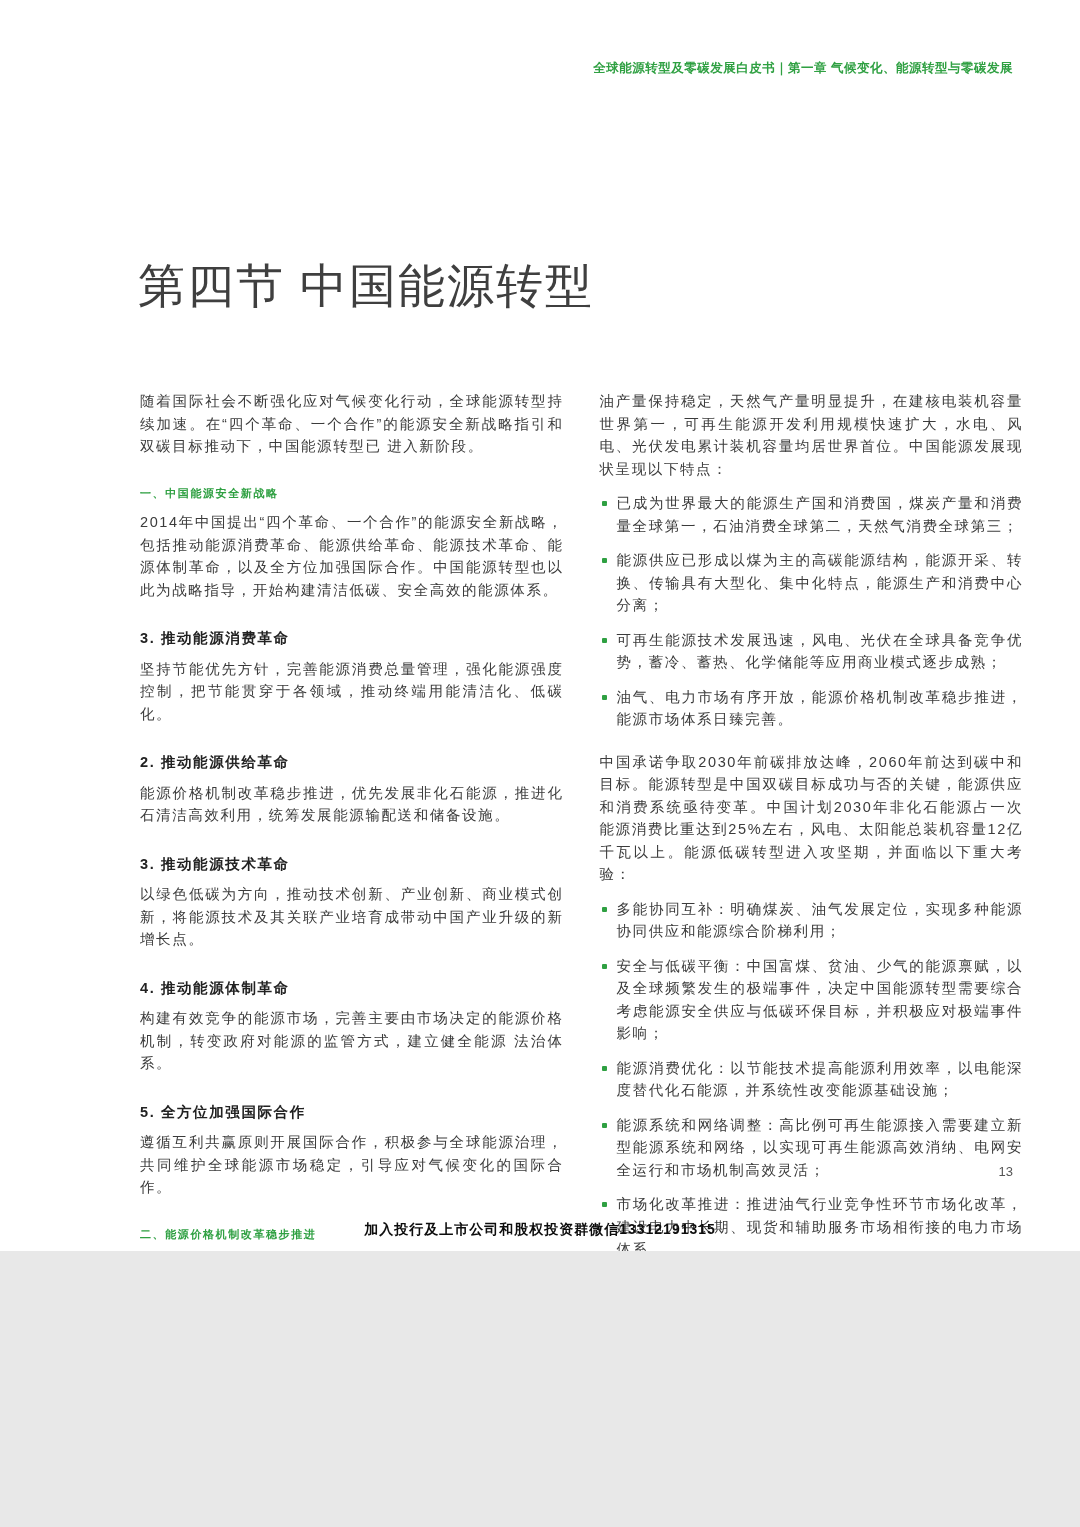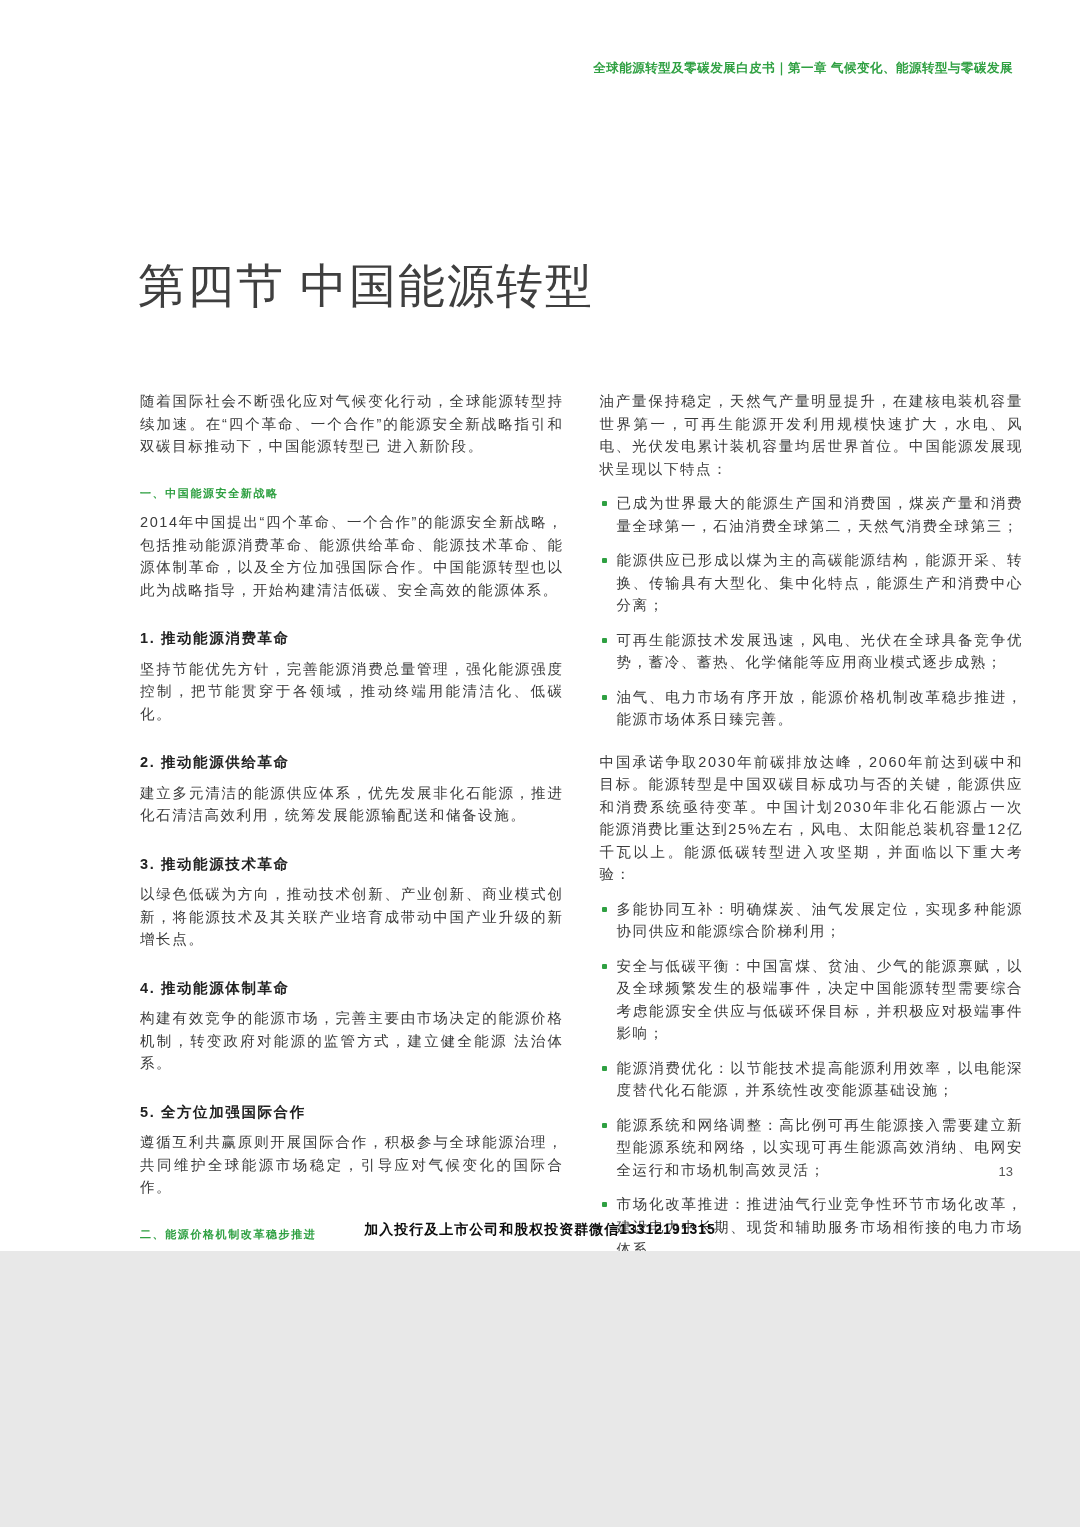--- a/index.html
+++ b/index.html
@@ -67,25 +67,25 @@
   <h1 class="doc-title">第四节 中国能源转型</h1>
 
   <div class="columns">
 
     <div class="col">
       <p>随着国际社会不断强化应对气候变化行动，全球能源转型持续加速。在“四个革命、一个合作”的能源安全新战略指引和双碳目标推动下，中国能源转型已 进入新阶段。</p>
 
       <div class="green-heading">一、中国能源安全新战略</div>
       <p>2014年中国提出“四个革命、一个合作”的能源安全新战略，包括推动能源消费革命、能源供给革命、能源技术革命、能源体制革命，以及全方位加强国际合作。中国能源转型也以此为战略指导，开始构建清洁低碳、安全高效的能源体系。</p>
 
-      <div class="num-heading">1. 推动能源消费革命</div>
+      <div class="num-heading">3. 推动能源消费革命</div>
       <p>坚持节能优先方针，完善能源消费总量管理，强化能源强度控制，把节能贯穿于各领域，推动终端用能清洁化、低碳化。</p>
 
       <div class="num-heading">2. 推动能源供给革命</div>
-      <p>建立多元清洁的能源供应体系，优先发展非化石能源，推进化石清洁高效利用，统筹发展能源输配送和储备设施。</p>
+      <p>能源价格机制改革稳步推进，优先发展非化石能源，推进化石清洁高效利用，统筹发展能源输配送和储备设施。</p>
 
       <div class="num-heading">3. 推动能源技术革命</div>
       <p>以绿色低碳为方向，推动技术创新、产业创新、商业模式创新，将能源技术及其关联产业培育成带动中国产业升级的新增长点。</p>
 
       <div class="num-heading">4. 推动能源体制革命</div>
       <p>构建有效竞争的能源市场，完善主要由市场决定的能源价格机制，转变政府对能源的监管方式，建立健全能源 法治体系。</p>
 
       <div class="num-heading">5. 全方位加强国际合作</div>
       <p>遵循互利共赢原则开展国际合作，积极参与全球能源治理，共同维护全球能源市场稳定，引导应对气候变化的国际合作。</p>
 

